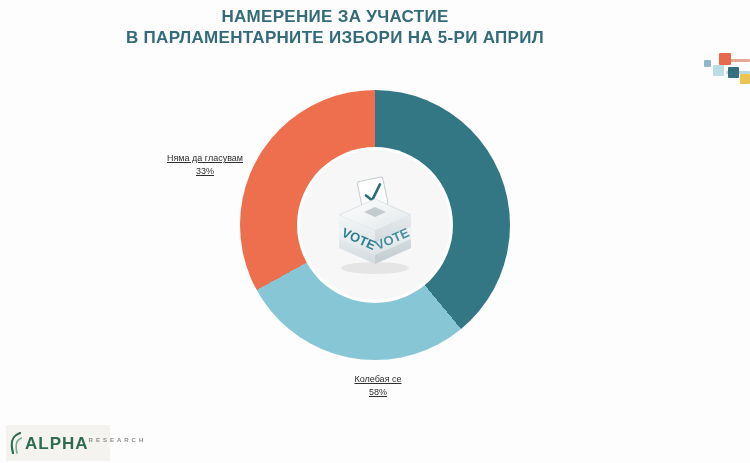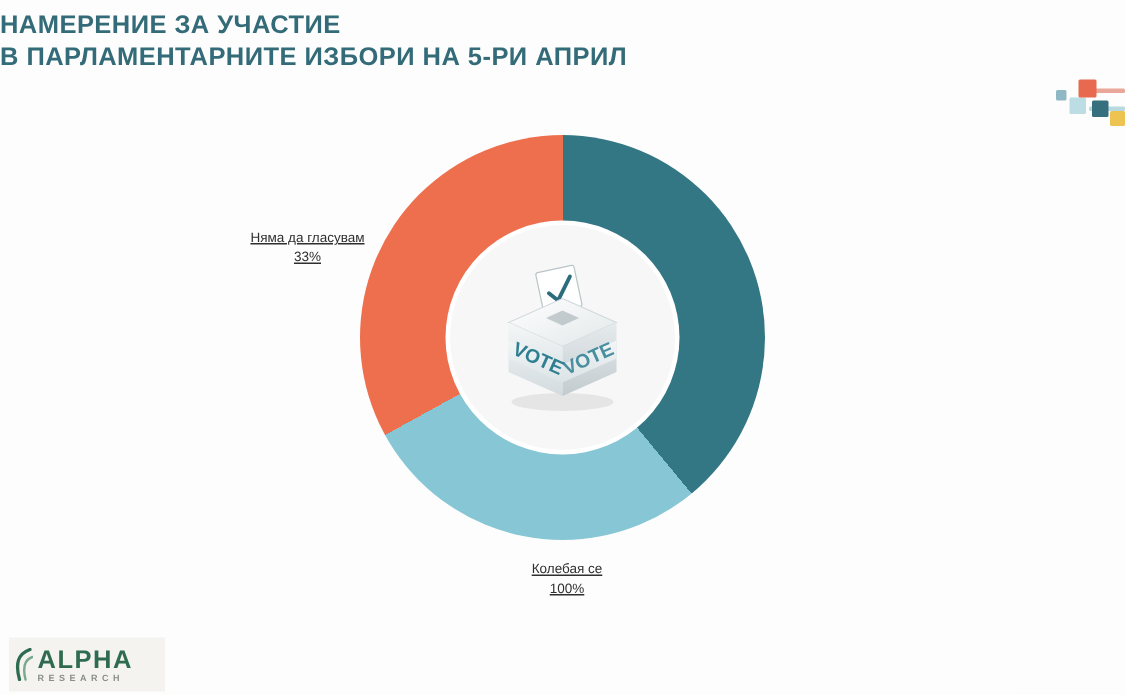--- a/index.html
+++ b/index.html
@@ -20,22 +20,23 @@
     inset: 0;
     background: #fdfdfd;
   }
 
   
   .title-block {
     position: absolute;
     top: 6px;
     left: 0;
     width: 622px;
-    text-align: left;
+    text-align: center;
     line-height: 21px;
+    padding-left: 24px;
   }
   .title-line {
     display: block;
     color: #336b78;
     font-weight: bold;
     font-size: 17px;
     letter-spacing: 0.3px;
     white-space: nowrap;
   }
 
@@ -124,21 +125,21 @@
   }
   .logo-mark {
     width: 13px;
     height: 22px;
     margin-right: 3px;
     flex: 0 0 auto;
     position: relative;
   }
   .logo-text {
     display: flex;
-    flex-direction: column;
+    flex-direction: row;
     justify-content: center;
     line-height: 1;
   }
   .logo-main {
     color: #2f6b4f;
     font-weight: bold;
     font-size: 17px;
     letter-spacing: 1px;
   }
   .logo-sub {
@@ -217,21 +218,21 @@
   </div>
 
   <div class="lbl lbl-left">
     <span>Няма да гласувам</span>
     <span class="pct">33%</span>
   </div>
 
 
   <div class="lbl lbl-bottom">
     <span>Колебая се</span>
-    <span class="pct">100%</span>
+    <span class="pct">58%</span>
   </div>
 
   <div class="logo">
     <svg class="logo-mark" viewBox="0 0 13 22">
       <path d="M11 1 C3 4, 1 10, 4 21" fill="none" stroke="#2f6b4f" stroke-width="2.2" stroke-linecap="round"></path>
       <path d="M12.5 6 C7 8, 6 13, 8 21" fill="none" stroke="#7aa98c" stroke-width="1.6" stroke-linecap="round"></path>
     </svg>
     <div class="logo-text">
       <span class="logo-main">ALPHA</span>
       <span class="logo-sub">RESEARCH</span>

